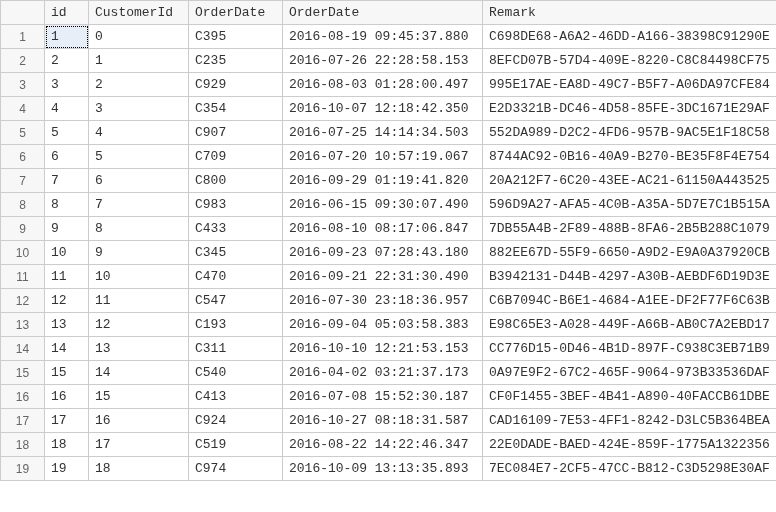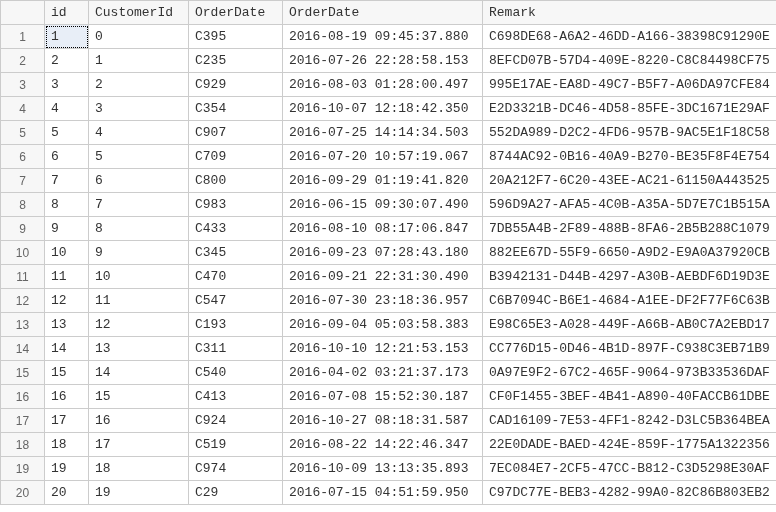--- a/index.html
+++ b/index.html
@@ -230,24 +230,16 @@
         <td>22E0DADE-BAED-424E-859F-1775A1322356</td>
       </tr>
       <tr>
         <td class="rownum">19</td>
         <td>19</td>
         <td>18</td>
         <td>C974</td>
         <td>2016-10-09 13:13:35.893</td>
         <td>7EC084E7-2CF5-47CC-B812-C3D5298E30AF</td>
       </tr>
-      <tr>
-        <td class="rownum">20</td>
-        <td>20</td>
-        <td>19</td>
-        <td>C29</td>
-        <td>2016-07-15 04:51:59.950</td>
-        <td>C97DC77E-BEB3-4282-99A0-82C86B803EB2</td>
-      </tr>
     </tbody>
 </table>
 
 <div class="watermark"></div>
 
 </body></html>

